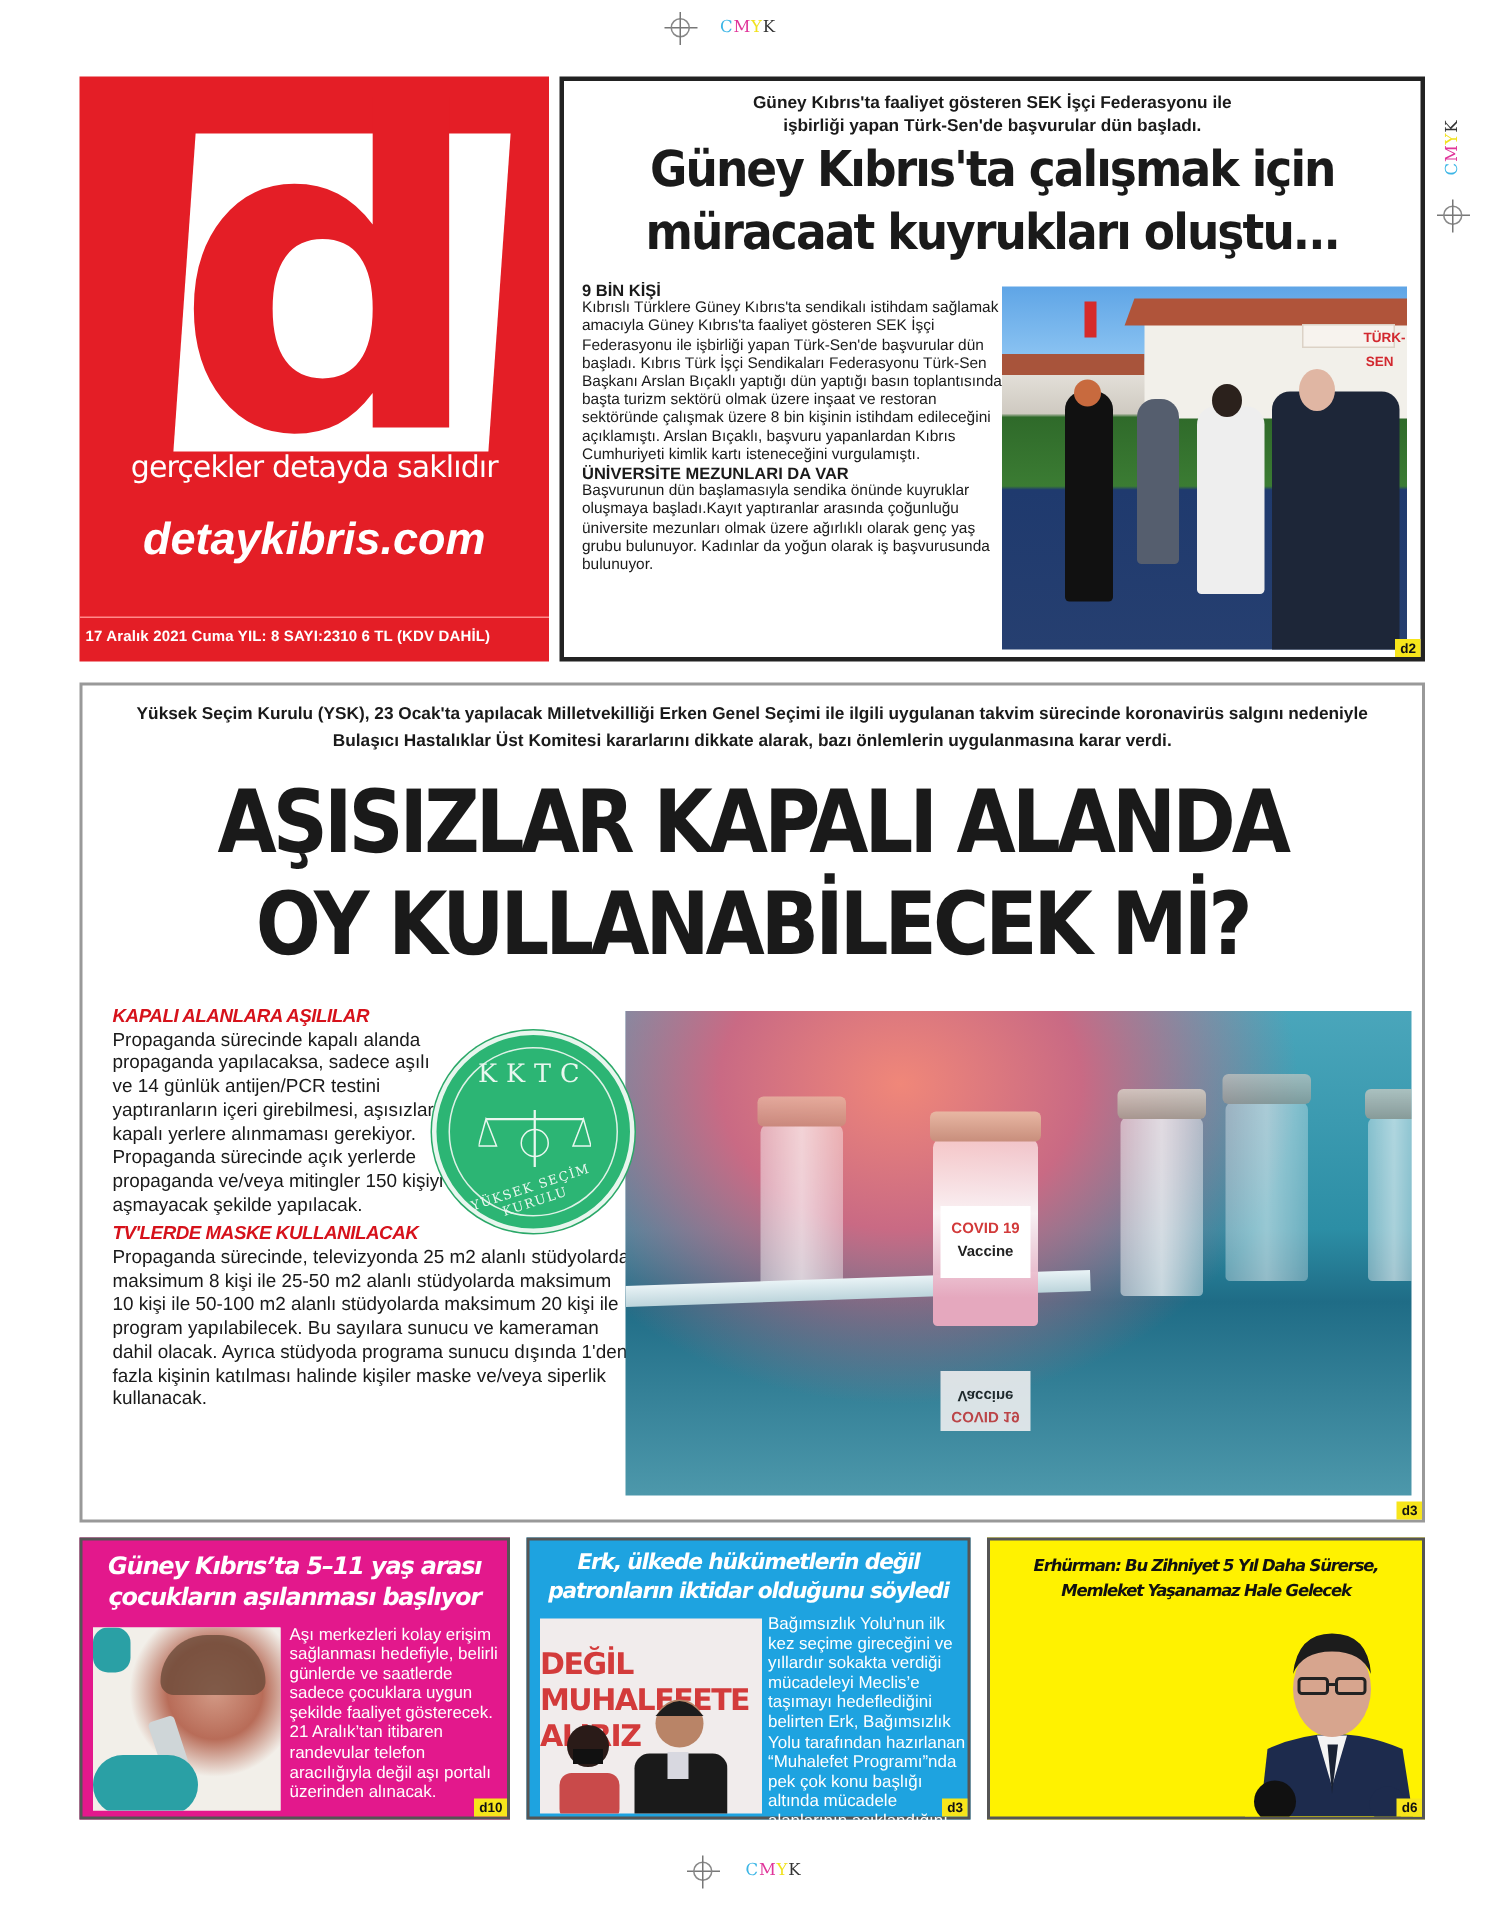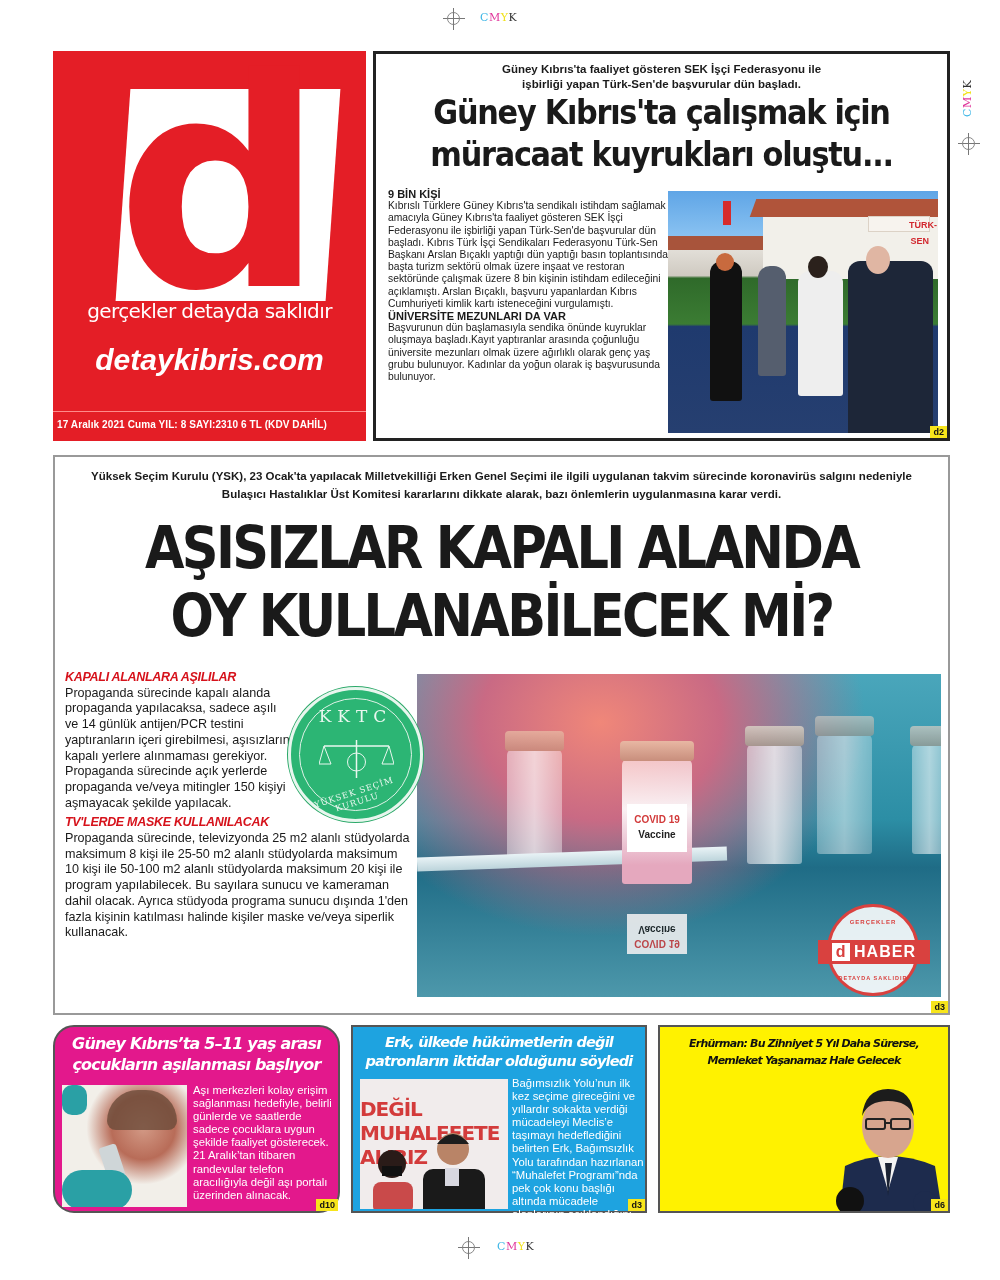--- a/index.html
+++ b/index.html
@@ -37,21 +37,21 @@
   .photo-top .roof2 { position: absolute; left: 0; top: 45px; width: 95px; height: 14px; background: #a8543b; }
   .photo-top .sign { position: absolute; left: 200px; top: 25px; width: 62px; height: 16px; background: #f7f3ee; color: #d2282f; font-size: 9px; font-weight: bold; text-align: right; line-height: 16px; border: 1px solid #dcd2c6; padding-left: 40px; }
   .photo-top .flag { position: absolute; left: 55px; top: 10px; width: 8px; height: 24px; background: #d62b2b; }
   .person { position: absolute; border-radius: 12px 12px 3px 3px; }
   .pagetag { position: absolute; background: #f7e51b; color: #111; font-size: 9px; font-weight: bold; padding: 0 3px; line-height: 12px; }
 
   
   .main-story { left: 53px; top: 455px; width: 897px; height: 560px; border: 2px solid #999; }
   .kicker-main { position: absolute; left: 0; width: 100%; top: 10px; text-align: center; font-size: 11.5px; font-weight: bold; line-height: 18px; }
   .headline-main { position: absolute; left: 8px; right: 8px; top: 57px; font-family: "DejaVu Sans", sans-serif; font-weight: bold; font-size: 58px; line-height: 68px; letter-spacing: -3px; text-align: center; transform: scaleX(0.88); transform-origin: center; white-space: nowrap; }
-  .main-col { position: absolute; left: 10px; top: 213px; width: 300px; font-size: 12.6px; line-height: 15.7px; }
+  .main-col { position: absolute; left: 20px; top: 213px; width: 300px; font-size: 12.6px; line-height: 15.7px; }
   .main-col .sub { display: block; color: #d6121b; font-weight: bold; font-style: italic; font-size: 12.5px; letter-spacing: -0.3px; }
   .main-col .p { display: block; }
   .main-col .p.narrow { width: 225px; }
   .seal { position: absolute; left: 233px; top: 230px; width: 135px; height: 135px; border-radius: 50%; background: #2cb574; border: 3px solid #e8f6ee; box-shadow: 0 0 0 1px #2aa868; }
   .seal .ring { position: absolute; left: 8px; top: 8px; width: 113px; height: 113px; border-radius: 50%; border: 1px solid #dff2e7; }
   .seal .kktc { position: absolute; top: 16px; left: 0; width: 100%; text-align: center; color: #e9f7ef; font-family: "DejaVu Serif", serif; font-size: 17px; letter-spacing: 6px; }
   .seal .scale { position: absolute; left: 28px; top: 50px; width: 75px; height: 40px; }
   .seal .bottom { position: absolute; bottom: 12px; left: 0; width: 100%; text-align: center; color: #e9f7ef; font-family: "DejaVu Serif", serif; font-size: 8.5px; letter-spacing: 1px; transform: rotate(-18deg); }
   .vaccine-photo { position: absolute; left: 362px; top: 217px; width: 524px; height: 323px; overflow: hidden; background: radial-gradient(ellipse at 35% 15%, #f08779 0%, #c96a84 25%, transparent 55%), linear-gradient(180deg, #4aa6bb 0%, #2c8ea5 45%, #1f6c86 60%, #4d98ab 100%); }
   .vial { position: absolute; border-radius: 6px 6px 3px 3px; background: linear-gradient(90deg, rgba(255,255,255,0.55), rgba(255,255,255,0.85), rgba(255,255,255,0.5)); }
@@ -62,21 +62,21 @@
   .refl-label { position: absolute; left: 210px; top: 240px; width: 60px; height: 40px; background: #f7f4f4; text-align: center; font-size: 10px; font-weight: bold; line-height: 14px; padding-top: 4px; transform: scaleY(-1); opacity: 0.85; }
   .syringe { position: absolute; left: 0; top: 178px; width: 310px; height: 14px; background: linear-gradient(180deg, #e9f3f6, #bcd4db); transform: rotate(-2deg); }
   .haber-badge { position: absolute; left: 410px; top: 230px; width: 92px; height: 92px; border-radius: 50%; background: rgba(255,255,255,0.88); border: 3px solid #d9413f; }
   .haber-badge .bar { position: absolute; left: -12px; top: 33px; width: 112px; height: 24px; background: #d9413f; color: #fff; font-weight: bold; font-size: 16px; line-height: 24px; text-align: center; letter-spacing: 1px; }
   .haber-badge .d { display: inline-block; background: #fff; color: #d9413f; width: 18px; line-height: 18px; margin-right: 4px; font-size: 16px; }
   .haber-badge .t1 { position: absolute; top: 12px; width: 100%; text-align: center; font-size: 6px; color: #d9413f; font-weight: bold; letter-spacing: 1px; }
   .haber-badge .t2 { position: absolute; bottom: 12px; width: 100%; text-align: center; font-size: 5.5px; color: #d9413f; font-weight: bold; letter-spacing: 1px; }
 
   
   .box { top: 1025px; height: 188px; border: 2px solid #555; }
-  .box-pink { left: 53px; width: 287px; background: #e3188c; color: #fff; border-radius: 21px; }
+  .box-pink { left: 53px; width: 287px; background: #e3188c; color: #fff; }
   .box-blue { left: 351px; width: 296px; background: #1ea3e0; color: #fff; }
   .box-yellow { left: 658px; width: 292px; background: #fff200; color: #222; }
   .box-title { position: absolute; left: 4px; right: 4px; top: 6px; text-align: center; font-weight: bold; font-style: italic; font-family: "DejaVu Sans", sans-serif; letter-spacing: -0.8px; }
   .box-pink .box-title { font-size: 16px; line-height: 21px; }
   .box-blue .box-title { font-size: 14.5px; line-height: 19px; color: #fff; }
   .box-yellow .box-title { font-size: 11px; line-height: 17px; color: #111; top: 8px; }
   .box-text { position: absolute; font-size: 11.3px; line-height: 13.1px; }
   .box-pink .box-text { left: 138px; top: 57px; width: 140px; }
   .box-blue .box-text { left: 159px; top: 50px; width: 132px; }
   .box-yellow .box-text { left: 11px; top: 51px; width: 155px; font-size: 12px; line-height: 14.3px; }
@@ -181,25 +181,20 @@
         <div class="cap"></div>
       </div>
     <div class="main-vial-label">
       <span class="c19">COVID 19</span>
       <span class="vac">Vaccine</span>
     </div>
     <div class="refl-label">
       <span style="color:#d23a3a;display:block;">COVID 19</span>
       <span style="display:block;">Vaccine</span>
     </div>
-    <div class="haber-badge">
-      <div class="t1">GERÇEKLER</div>
-      <div class="bar"><span class="d">d</span><span>HABER</span></div>
-      <div class="t2">DETAYDA SAKLIDIR</div>
-    </div>
   </div>
   <div class="seal">
     <div class="ring"></div>
     <div class="kktc">KKTC</div>
     <svg class="scale" viewBox="0 0 75 40">
       <line x1="5" y1="6" x2="70" y2="6" stroke="#e9f7ef" stroke-width="1.5"></line>
       <line x1="37.5" y1="0" x2="37.5" y2="38" stroke="#e9f7ef" stroke-width="1.5"></line>
       <path d="M5 6 L0 24 L12 24 Z" fill="none" stroke="#e9f7ef" stroke-width="1"></path>
       <path d="M70 6 L63 24 L75 24 Z" fill="none" stroke="#e9f7ef" stroke-width="1"></path>
       <circle cx="37.5" cy="22" r="9" fill="none" stroke="#e9f7ef" stroke-width="1"></circle>

